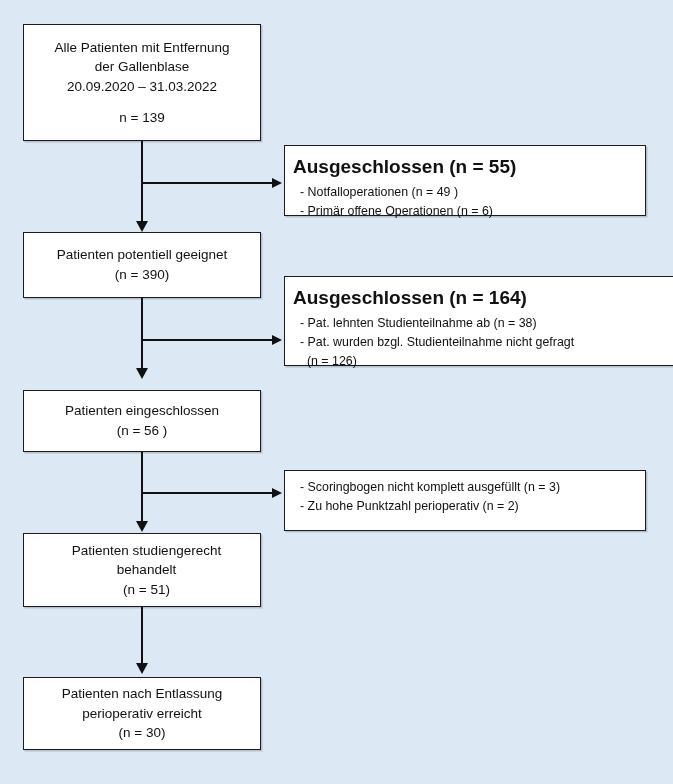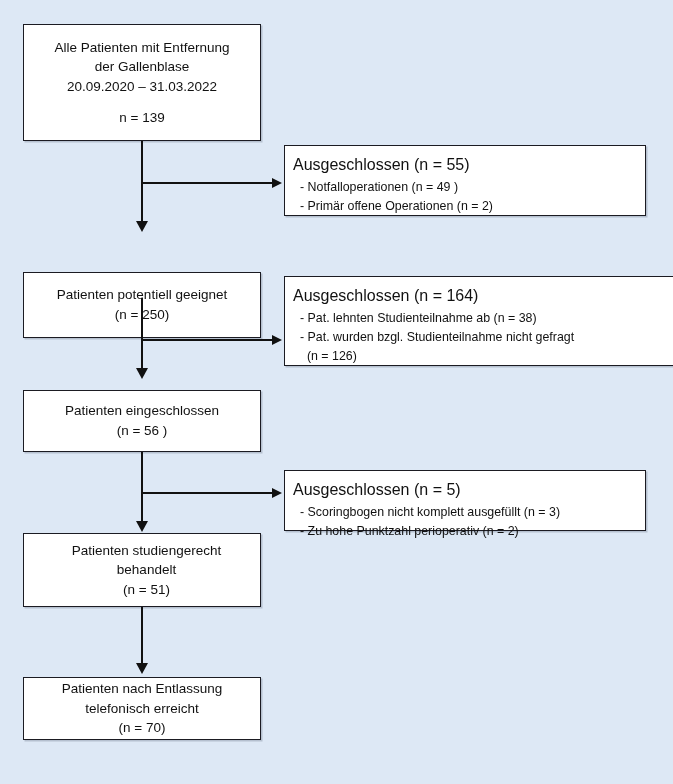--- a/index.html
+++ b/index.html
@@ -43,22 +43,22 @@
   .main-box .gap { height: 11px; }
 
   .excl-box {
     padding: 7px 0 6px 8px;
     font-size: 12.4px;
     color: #111111;
     line-height: 1.52;
     text-align: left;
   }
   .excl-title {
-    font-weight: normal;
-    font-size: 16px;
+    font-weight: bold;
+    font-size: 19px;
     display: block;
     margin-bottom: 1px;
     white-space: pre;
   }
   .excl-item { display: block; white-space: pre; margin-left: 7px; }
 
   
   .vline {
     position: absolute;
     width: 2.4px;
@@ -100,26 +100,26 @@
   </div>
 
   <div class="vline" style="left:141px; top:141px; height:82px;"></div>
   <div class="arrow-down" style="left:135.7px; top:221px;"></div>
   <div class="hline" style="left:142px; top:182px; width:131px;"></div>
   <div class="arrow-right" style="left:272px; top:177.5px;"></div>
 
   <div class="box excl-box" style="left:284px; top:145px; width:362px; height:71px;">
     <span class="excl-title">Ausgeschlossen (n = 55)</span>
     <span class="excl-item">- Notfalloperationen (n = 49 )</span>
-    <span class="excl-item">- Primär offene Operationen (n = 2)</span>
+    <span class="excl-item">- Primär offene Operationen (n = 6)</span>
   </div>
 
-  <div class="box main-box" style="left:23px; top:232px; width:238px; height:66px;margin-top:40px;">
+  <div class="box main-box" style="left:23px; top:232px; width:238px; height:66px;">
     <span class="line">Patienten potentiell geeignet</span>
-    <span class="line">(n = 250)</span>
+    <span class="line">(n = 390)</span>
   </div>
 
   <div class="vline" style="left:141px; top:298px; height:72px;"></div>
   <div class="arrow-down" style="left:135.7px; top:368px;"></div>
   <div class="hline" style="left:142px; top:339px; width:131px;"></div>
   <div class="arrow-right" style="left:272px; top:334.5px;"></div>
 
   <div class="box excl-box" style="left:284px; top:276px; width:394px; height:90px;">
     <span class="excl-title">Ausgeschlossen (n = 164)</span>
     <span class="excl-item">- Pat. lehnten Studienteilnahme ab (n = 38)</span>
@@ -131,33 +131,32 @@
     <span class="line">Patienten eingeschlossen</span>
     <span class="line">(n = 56 )</span>
   </div>
 
   <div class="vline" style="left:141px; top:452px; height:71px;"></div>
   <div class="arrow-down" style="left:135.7px; top:521px;"></div>
   <div class="hline" style="left:142px; top:492px; width:131px;"></div>
   <div class="arrow-right" style="left:272px; top:487.5px;"></div>
 
   <div class="box excl-box" style="left:284px; top:470px; width:362px; height:61px;">
-    <span class="excl-title">Ausgeschlossen (n = 5)</span>
     <span class="excl-item">- Scoringbogen nicht komplett ausgefüllt (n = 3)</span>
     <span class="excl-item">- Zu hohe Punktzahl perioperativ (n = 2)</span>
   </div>
 
   <div class="box main-box" style="left:23px; top:533px; width:238px; height:74px;padding-left:9px;">
     <span class="line">Patienten studiengerecht</span>
     <span class="line">behandelt</span>
     <span class="line">(n = 51)</span>
   </div>
 
   <div class="vline" style="left:141px; top:607px; height:58px;"></div>
   <div class="arrow-down" style="left:135.7px; top:663px;"></div>
 
-  <div class="box main-box" style="left:23px; top:677px; width:238px; height:63px;">
+  <div class="box main-box" style="left:23px; top:677px; width:238px; height:73px;">
     <span class="line">Patienten nach Entlassung</span>
-    <span class="line">telefonisch erreicht</span>
-    <span class="line">(n = 70)</span>
+    <span class="line">perioperativ erreicht</span>
+    <span class="line">(n = 30)</span>
   </div>
 
 </div>
 
 </body></html>

